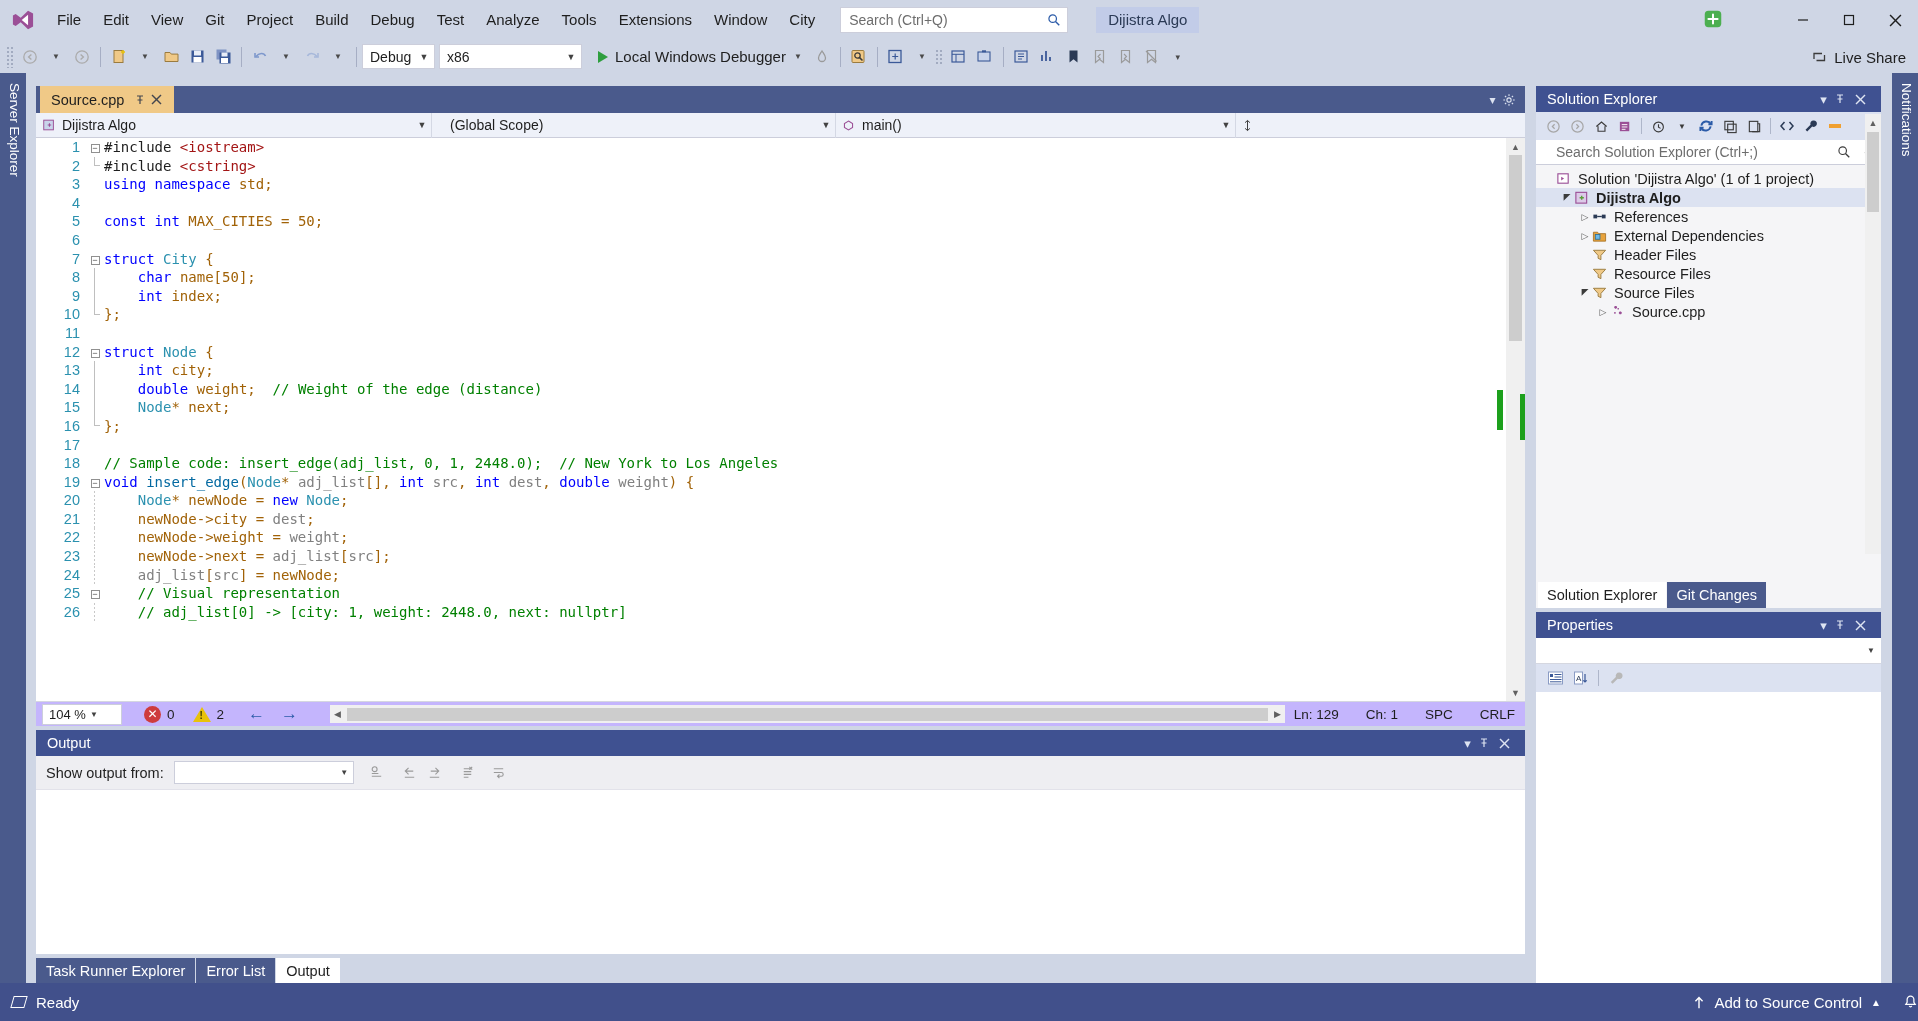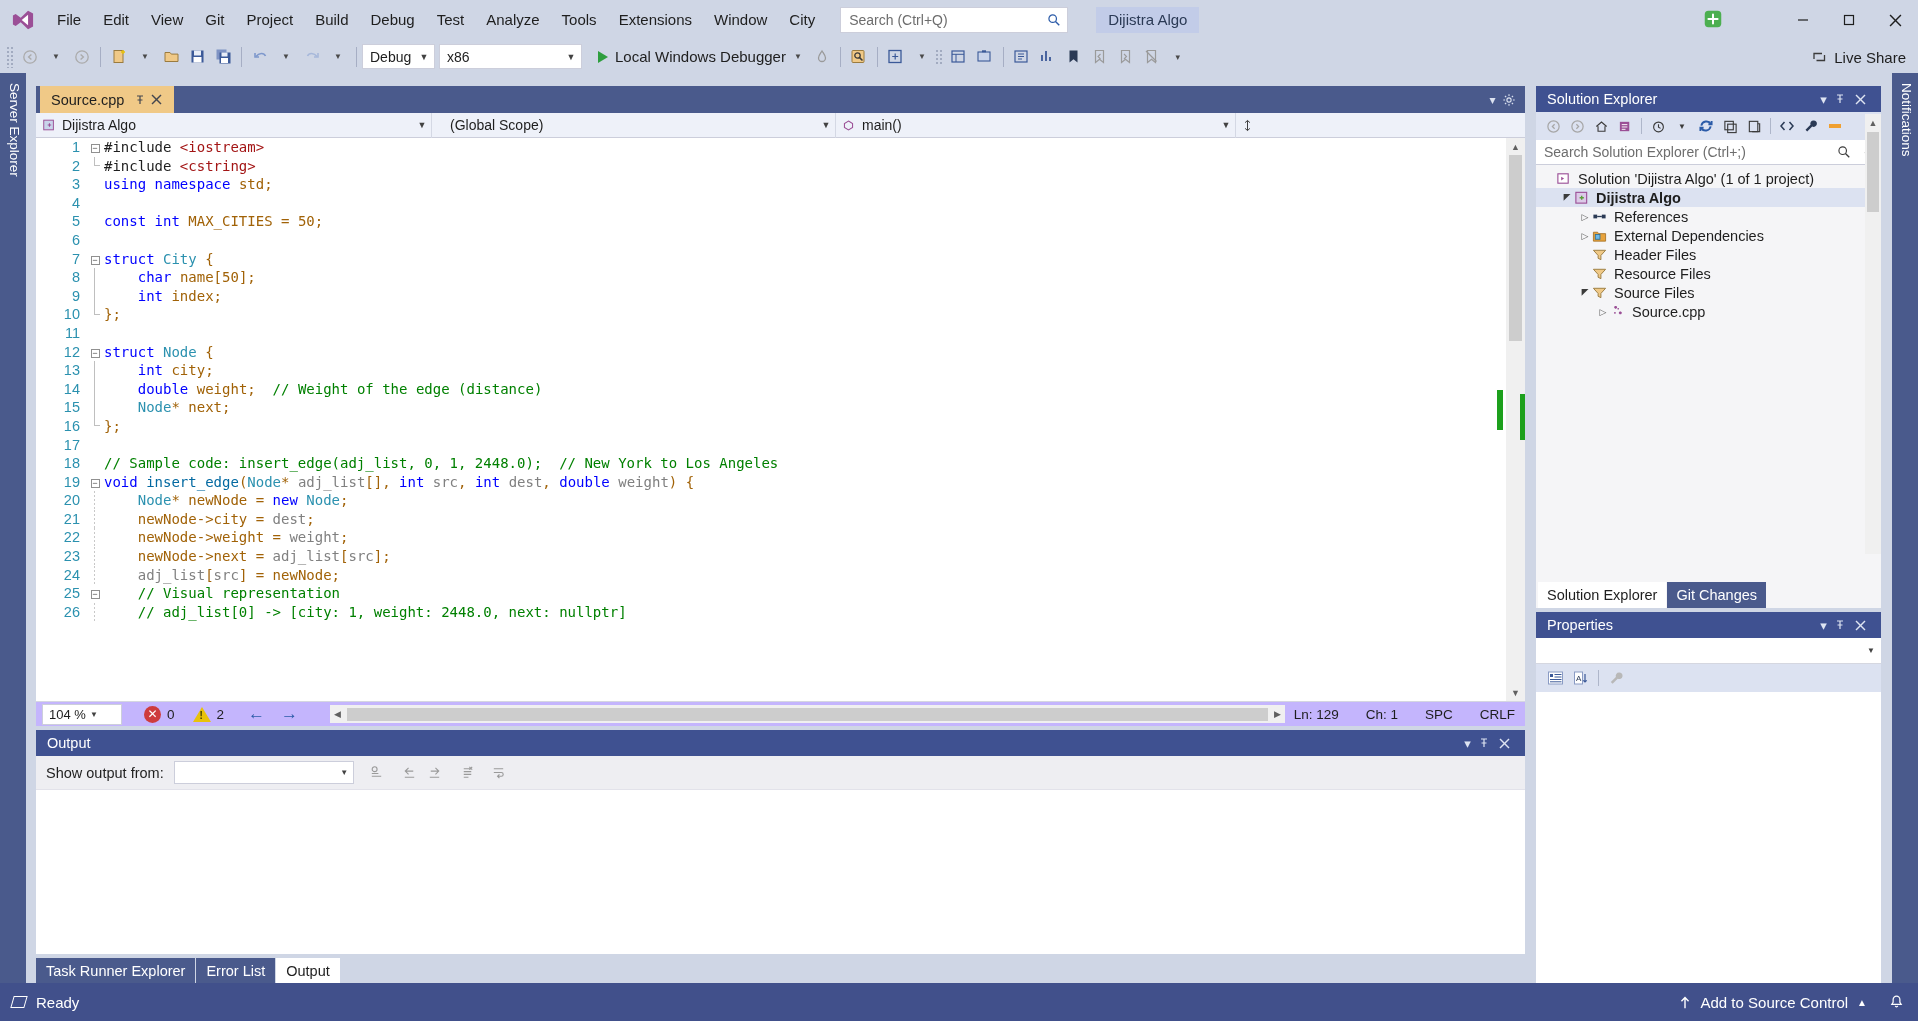--- a/index.html
+++ b/index.html
@@ -191,21 +191,21 @@
   .btab.active { background: #FFFFFF; color: #1E1E1E; }
 
   
   .se-pane { position: absolute; left: 1536px; top: 86px; width: 345px; height: 522px; background: #F5F5F7; }
   .se-toolbar { height: 28px; background: #DCE2F1; display: flex; align-items: center; padding-left: 5px; }
   .se-tb { width: 24px; height: 24px; display: flex; align-items: center; justify-content: center;
     color: #2B5BA8; font-size: 13px; }
   .se-tb.dim { color: #A6A6A6; }
   .se-tb-sep { width: 1px; height: 16px; background: #AEB6CA; margin: 0 4px; }
   .se-search { height: 25px; background: #FFFFFF; border-bottom: 1px solid #CCCEDB;
-    display: flex; align-items: center; padding: 0 4px 0 8px; font-size: 14px; color: #6D6D6D; }
+    display: flex; align-items: center; padding: 0 4px 0 20px; font-size: 14px; color: #6D6D6D; }
   .se-search .sv { flex: 1; white-space: nowrap; overflow: hidden; }
   .se-search .si { width: 20px; text-align: center; color: #4A4A4A; font-size: 13px; }
   .se-tree { background: #F5F5F7; padding-top: 4px; height: 364px; overflow: hidden; }
   .se-row { height: 19px; display: flex; align-items: center; font-size: 14.5px; color: #1E1E1E;
     white-space: nowrap; }
   .se-row.sel { background: #DCE2F1; }
   .se-row .tw { width: 14px; text-align: center; color: #5A5A5A; font-size: 9px; }
   .se-row .ti { width: 22px; text-align: center; font-size: 13px; }
   .se-tabs { position: absolute; left: 0; bottom: 0; height: 26px; display: flex; padding-left: 2px; }
   .se-tab { height: 26px; padding: 0 9px; display: flex; align-items: center; font-size: 14.5px;
@@ -222,21 +222,21 @@
   .prop-tb { width: 26px; height: 24px; display: flex; align-items: center; justify-content: center;
     font-size: 13px; color: #3B5998; }
   .prop-body { background: #FFFFFF; height: 289px; }
 
   
   .statusbar {
     position: absolute; left: 0; bottom: 0; width: 1918px; height: 38px; background: #41508B;
     display: flex; align-items: center; color: #FFFFFF; font-size: 15px;
   }
   .statusbar .ready { display: flex; align-items: center; padding-left: 12px; }
-  .statusbar .right { margin-left: auto; display: flex; align-items: center; padding-right: 14px; }
+  .statusbar .right { margin-left: auto; display: flex; align-items: center; padding-right: 0; }
   .statusbar .right span { margin-left: 9px; }
   .flagicon { display: inline-block; width: 14px; height: 12px; border: 1.6px solid #FFFFFF;
     transform: skewX(-16deg); margin-right: 10px; }
   svg { display: block; }
 </style>
 </head>
 <body>
 
 <div id="app">
 

